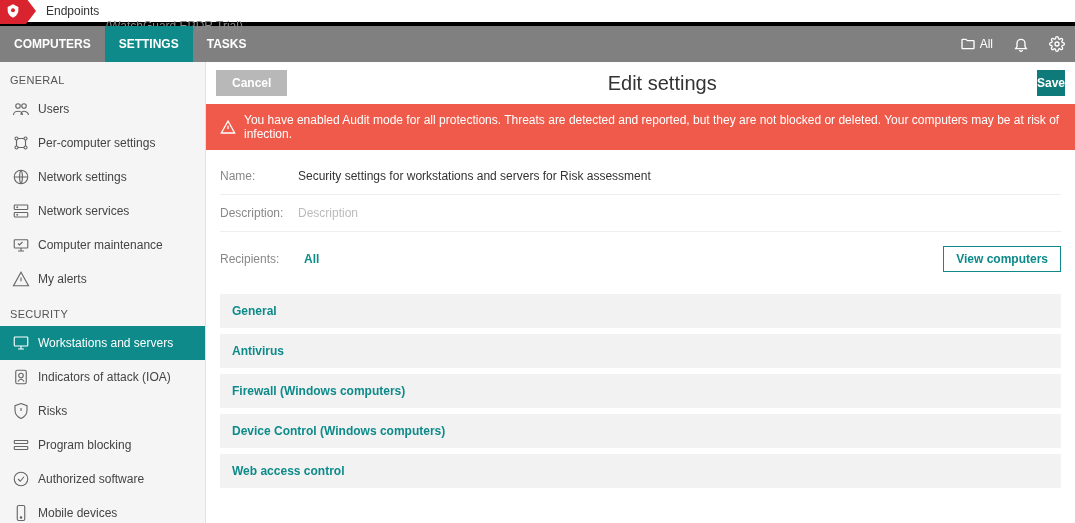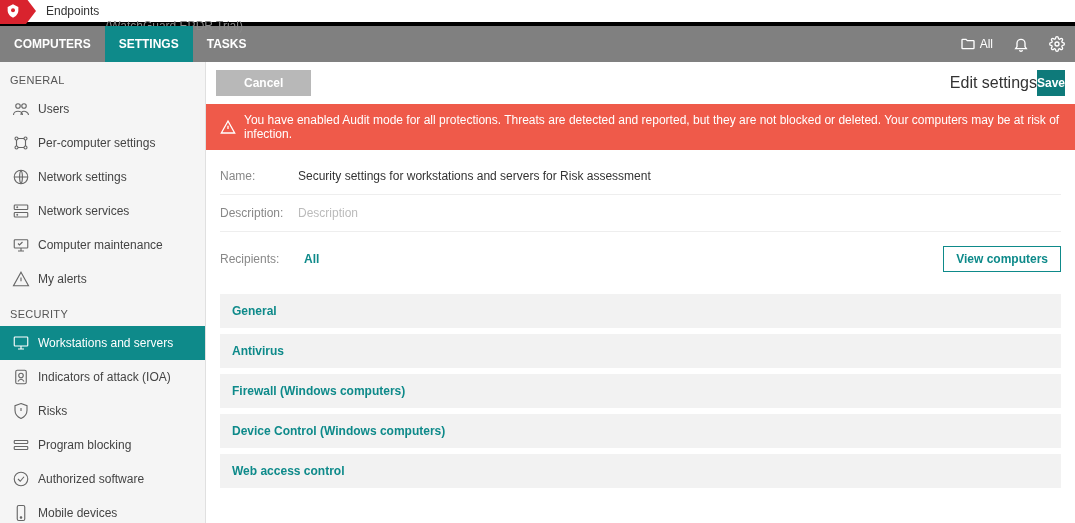--- a/index.html
+++ b/index.html
@@ -25,22 +25,22 @@
     .sidebar { width: 206px; background: #f5f5f5; border-right: 1px solid #e0e0e0; overflow-y: auto; font-size: 12px; }
     .sidebar-section { color: #555; font-size: 11px; padding: 12px 10px 6px 10px; letter-spacing: 0.3px; }
     .sidebar-item { display: flex; align-items: center; padding: 8px 10px; color: #444; cursor: pointer; }
     .sidebar-item.active { background: #0e8a8a; color: #fff; }
     .sidebar-item .icon { width: 22px; display: flex; align-items: center; justify-content: center; margin-right: 6px; color: #666; }
     .sidebar-item.active .icon { color: #fff; }
 
     .content { flex: 1; background: #fff; display: flex; flex-direction: column; overflow-y: auto; }
 
     .header-row { display: flex; align-items: center; padding: 8px 10px; }
-    .btn-cancel { background: #b8b8b8; color: #fff; border: none; padding: 6px 28px; font-size: 12px; font-weight: bold; cursor: pointer; }
-    .header-title { flex: 1; text-align: right; font-size: 16px; color: #333; }
+    .btn-cancel { background: #b8b8b8; color: #fff; border: none; padding: 6px 16px; font-size: 12px; font-weight: bold; cursor: pointer; }
+    .header-title { flex: 1; text-align: center; font-size: 20px; color: #333; }
     .btn-save { background: #0e7a7a; color: #fff; border: none; padding: 6px 0; font-size: 12px; font-weight: bold; cursor: pointer; }
 
     .alert-bar { background: #ef5a4a; color: #fff; font-size: 12px; padding: 9px 14px; display: flex; align-items: center; }
     .alert-bar svg { margin-right: 8px; flex-shrink: 0; }
 
     .form-area { padding: 12px 14px; font-size: 12px; color: #666; }
     .form-row { display: flex; align-items: center; padding: 7px 0; }
     .form-label { width: 78px; color: #888; }
     .form-value { color: #333; }
     .form-input { border: none; font-size: 12px; color: #333; flex: 1; outline: none; }

